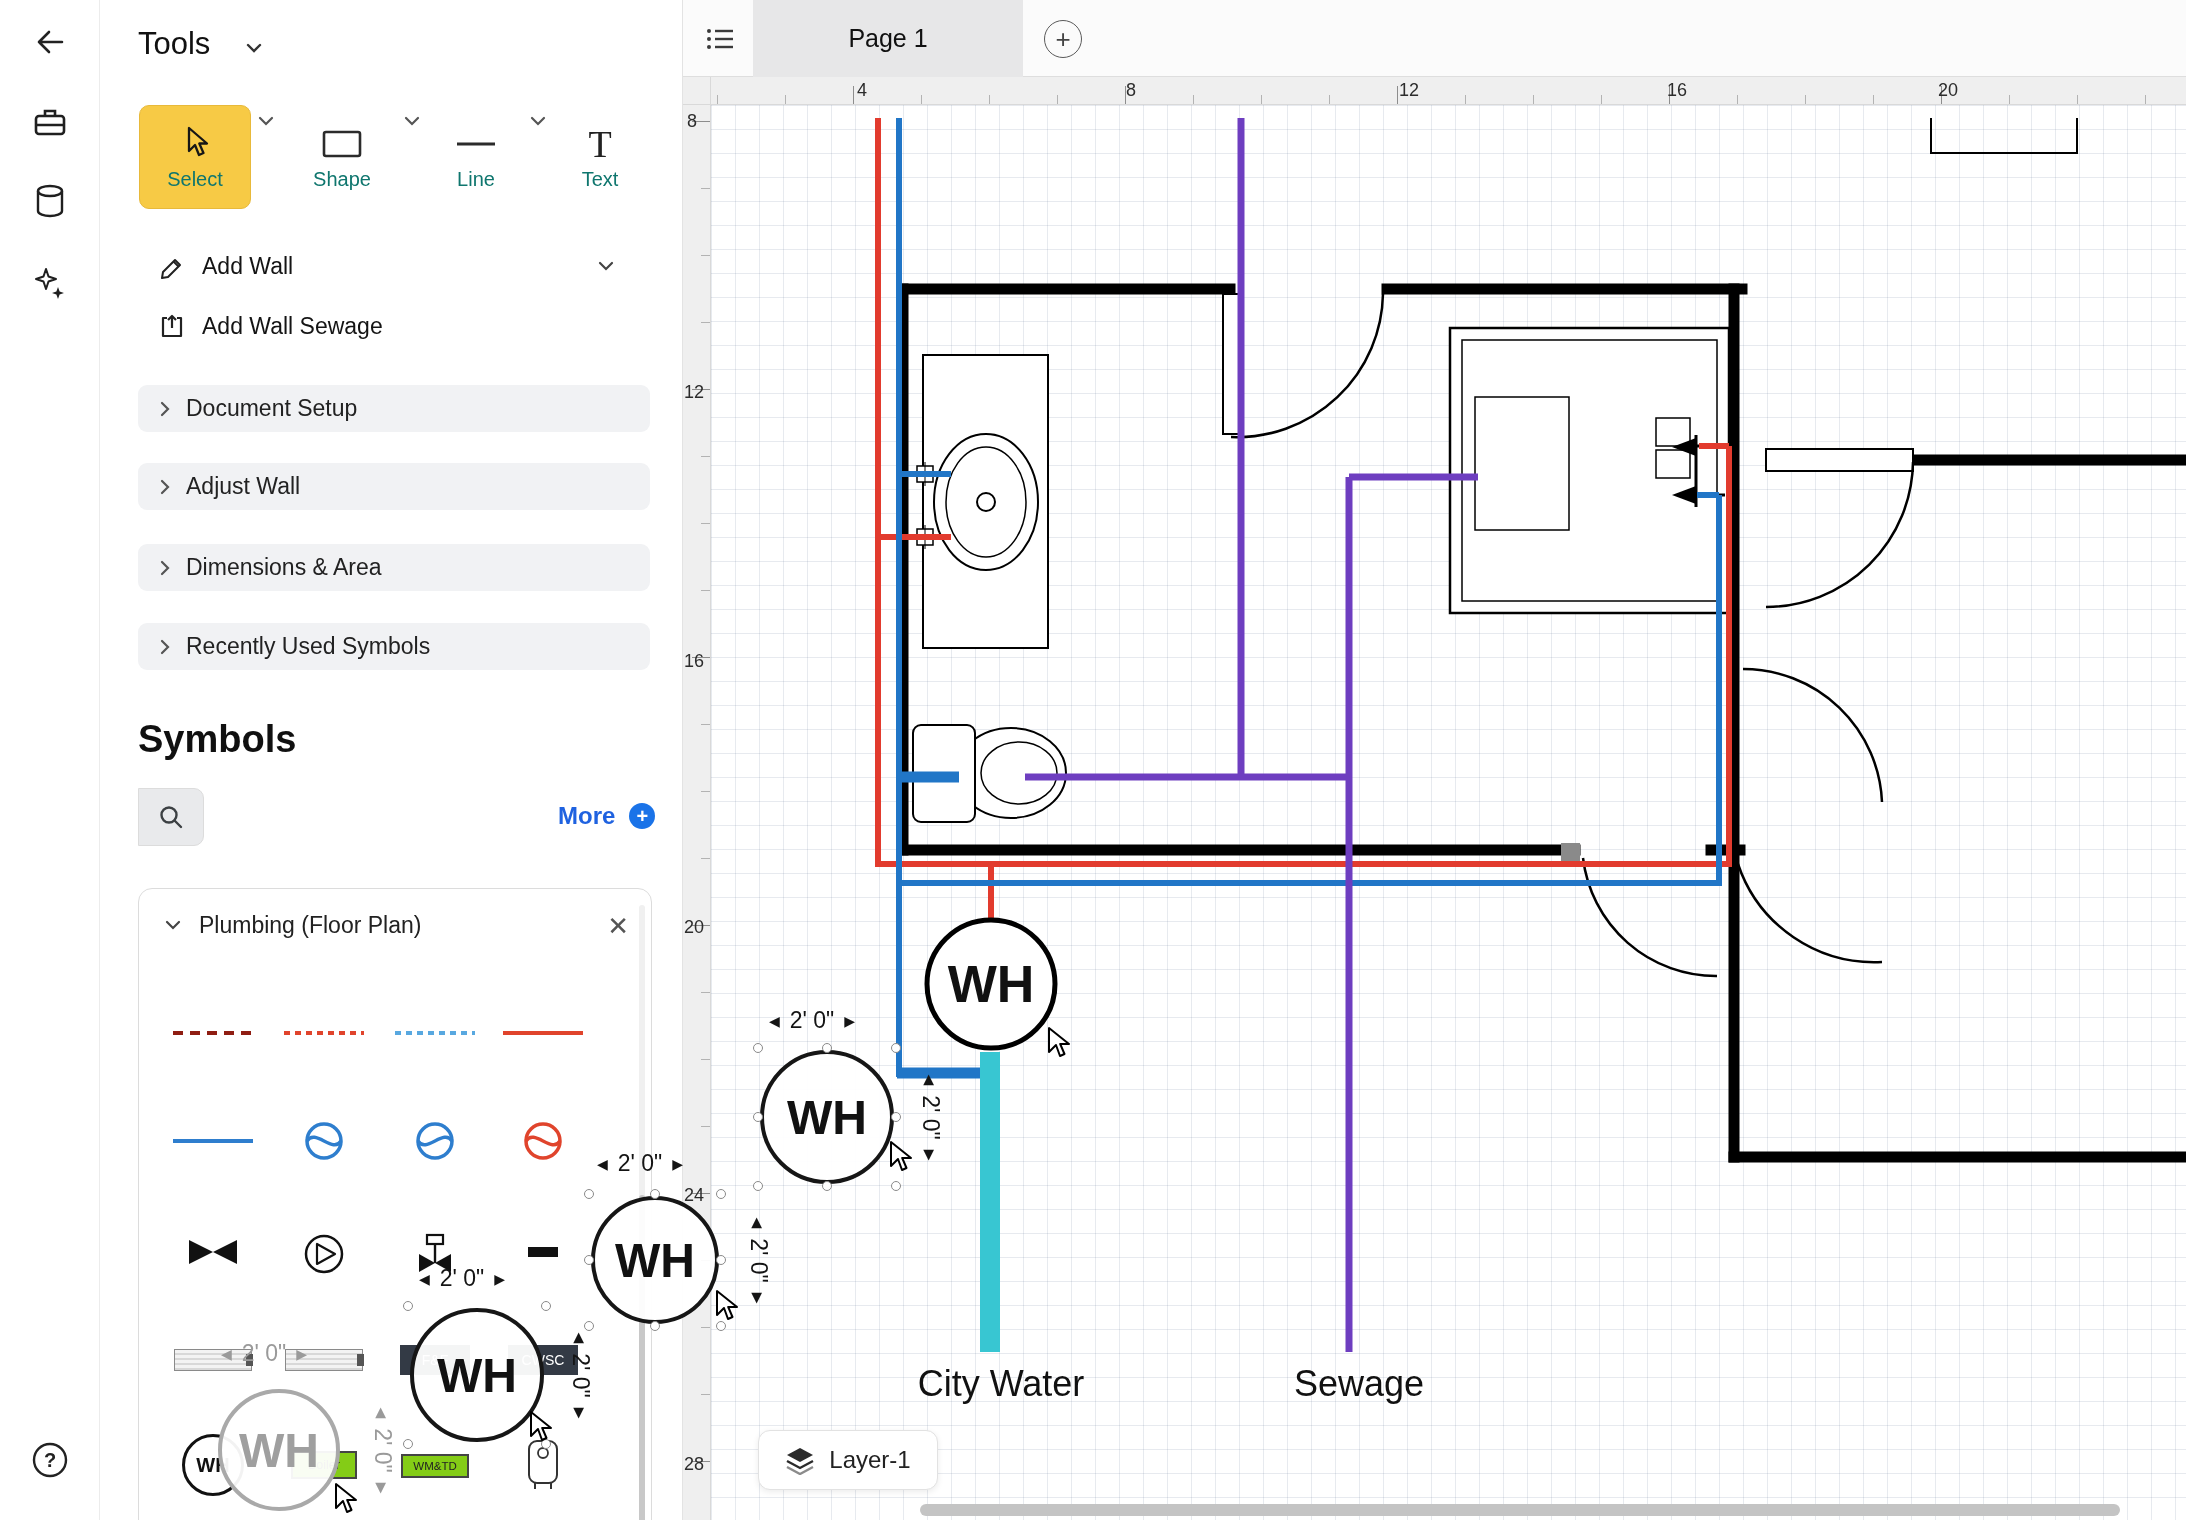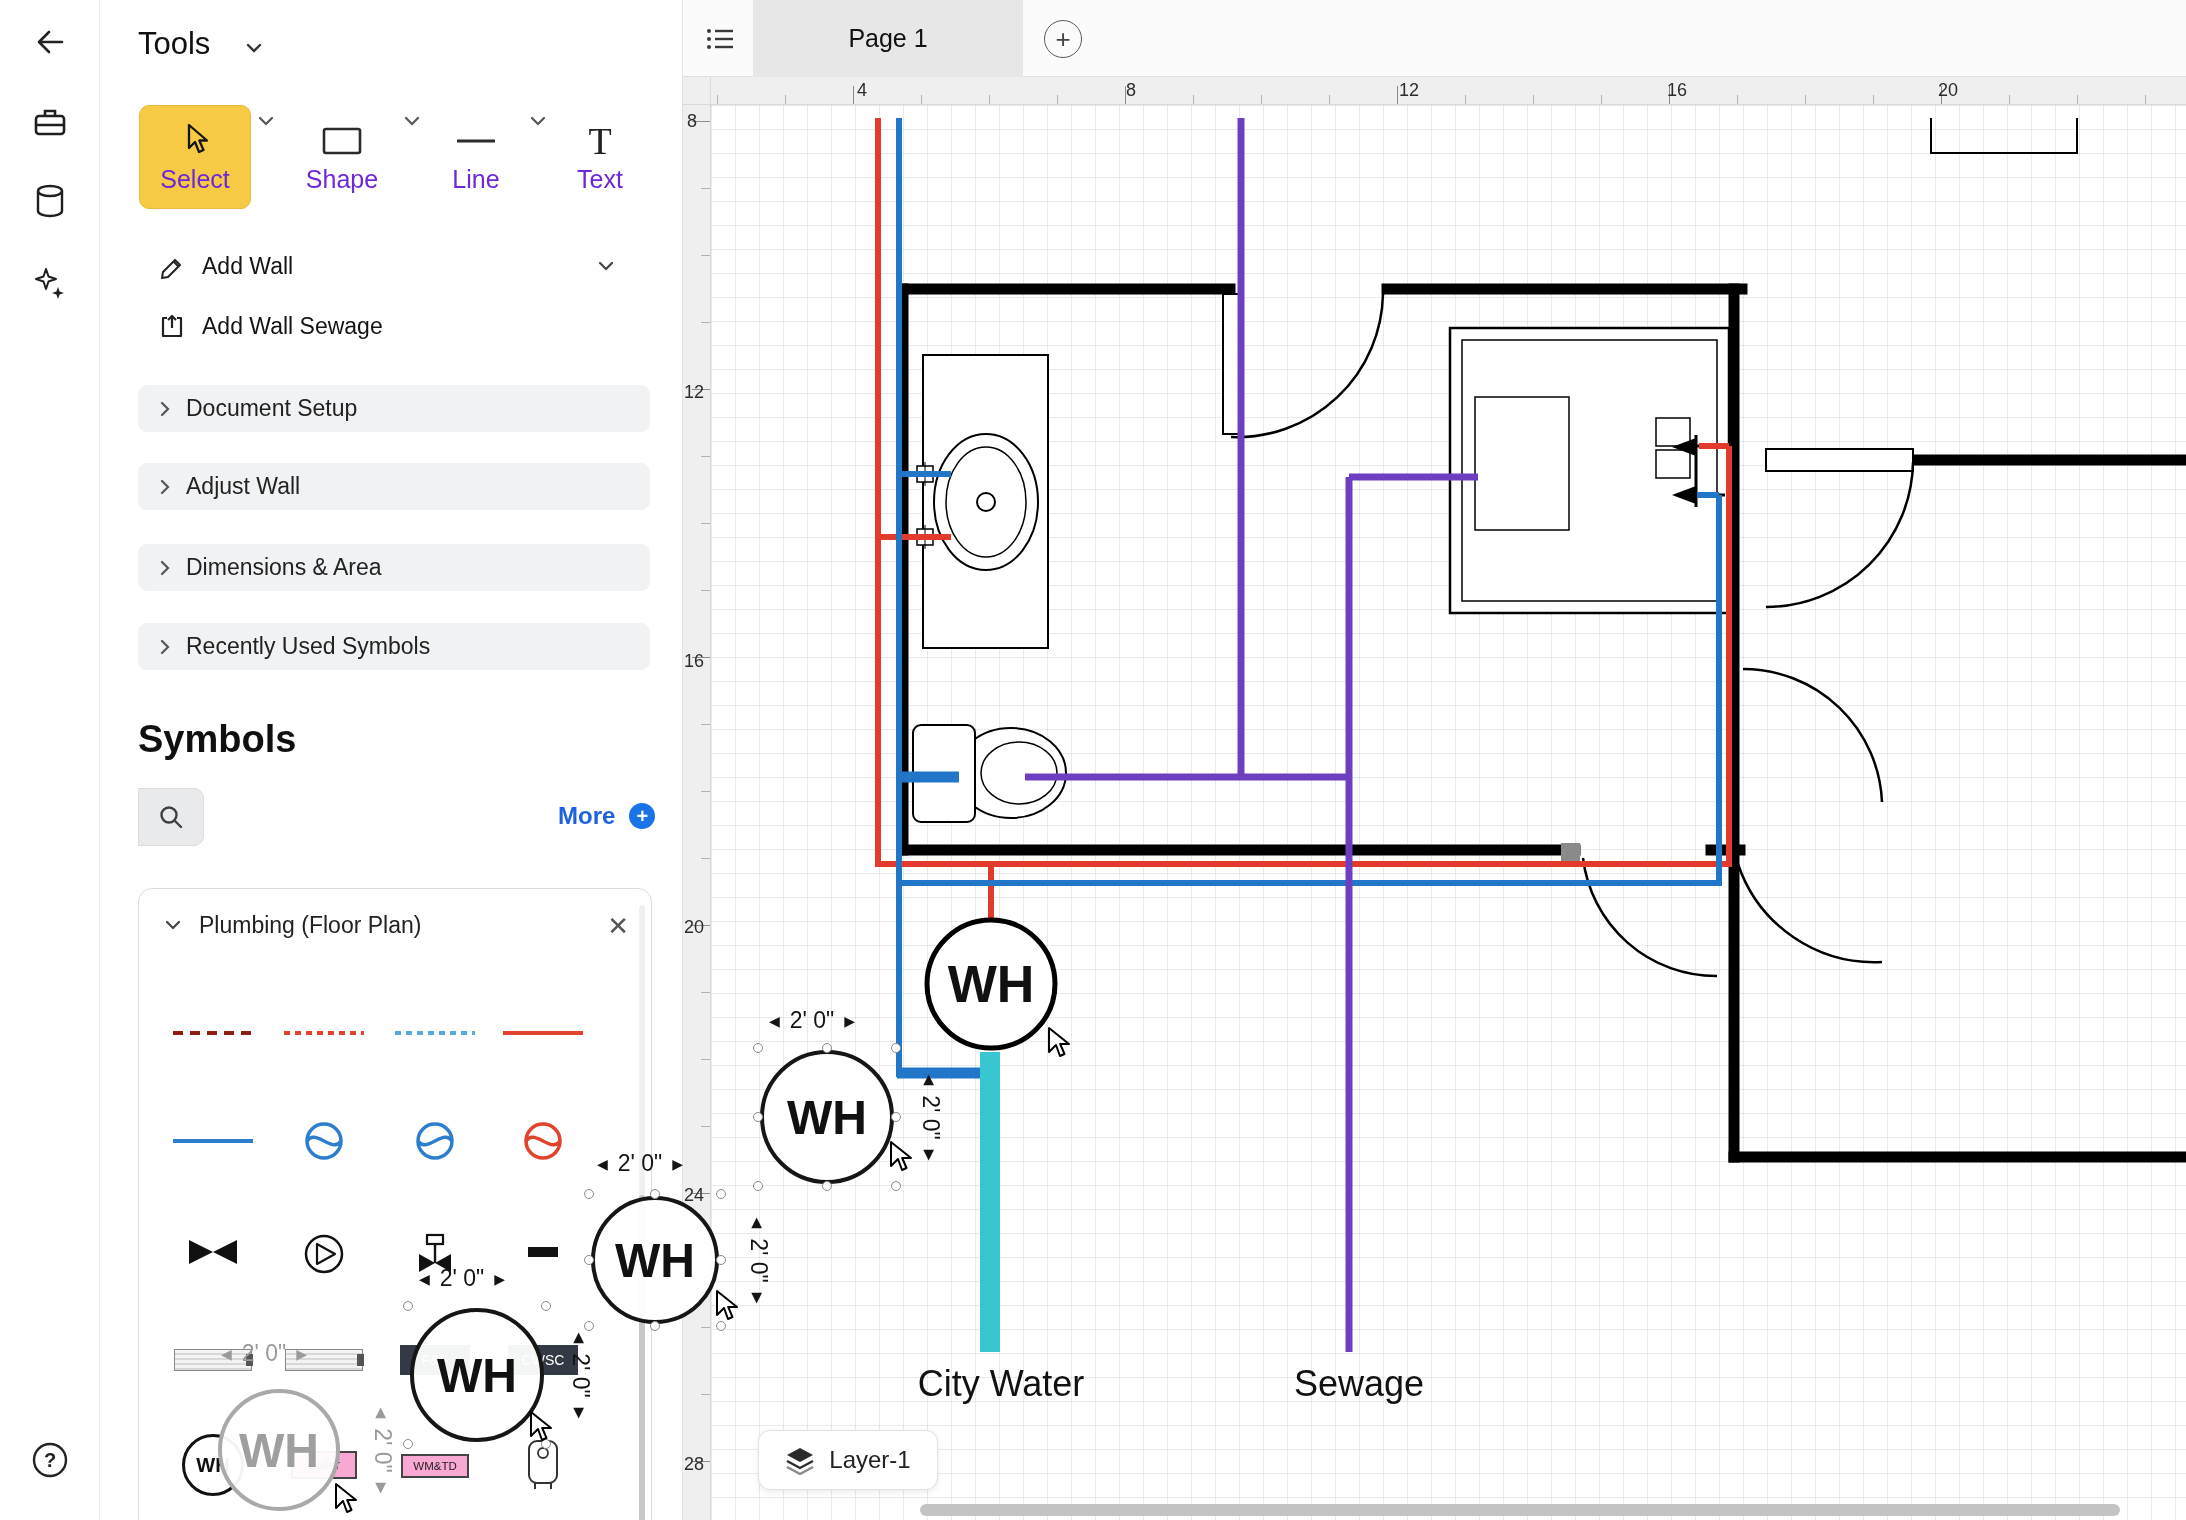--- a/index.html
+++ b/index.html
@@ -9,21 +9,21 @@
 
   
   #rail { left:0; top:0; width:100px; height:1520px; background:#fff; border-right:1px solid #ececec; z-index:30; }
   .rail-ic { position:absolute; left:28px; width:44px; height:44px; display:flex; align-items:center; justify-content:center; color:#242424; }
 
   
   #panel { left:100px; top:0; width:583px; height:1520px; background:#fff; border-right:1px solid #e3e3e3; z-index:20; }
   .panel-title { position:absolute; left:38px; top:26px; font-size:31px; font-weight:400; color:#111; }
   .tool-btn { position:absolute; display:flex; flex-direction:column; align-items:center; justify-content:center; gap:10px; }
   #btn-select { left:39px; top:105px; width:112px; height:104px; background:#f7ca45; border:1px solid #e8b93a; border-radius:10px; }
-  .tool-label { font-size:25px; color:#6d28d9; }
+  .tool-label { font-size:20px; color:#0f766e; }
   .chev { position:absolute; width:16px; height:12px; }
   .row-item { position:absolute; display:flex; align-items:center; gap:16px; font-size:23px; color:#141414; }
   .section { position:absolute; left:38px; width:512px; height:47px; background:#f1f2f4; border-radius:9px; display:flex; align-items:center; gap:16px; padding:10px 22px; font-size:23px; color:#222; }
   .sym-head { position:absolute; left:38px; top:718px; font-size:38px; font-weight:700; color:#101010; }
   #search-wrap { position:absolute; left:38px; top:788px; height:58px; display:flex; }
   #search-input { width:328px; height:58px; border:1px solid #dfdfdf; border-right:none; border-radius:10px 0 0 10px; background:#fcfcfc; padding:0 20px; font-size:22px; color:#333; outline:none; font-family:"Liberation Sans",sans-serif; }
   #search-input::placeholder { color:#9aa0a6; }
   #search-btn { width:66px; height:58px; background:#e9eaec; border:1px solid #dcdcdc; border-radius:0 10px 10px 0; display:flex; align-items:center; justify-content:center; }
   #more-link { position:absolute; left:458px; top:802px; font-size:24px; font-weight:700; color:#1f62e0; display:flex; align-items:center; gap:14px; }
   .plus-circle { width:26px; height:26px; border-radius:50%; background:#1a73e8; color:#fff; font-size:20px; font-weight:700; display:flex; align-items:center; justify-content:center; line-height:1; }
@@ -36,21 +36,21 @@
   .sw { width:80px; height:4px; }
   .sw-dash1 { background:repeating-linear-gradient(90deg,#8f1d12 0 10px,transparent 10px 17px); }
   .sw-dash2 { background:repeating-linear-gradient(90deg,#e0442c 0 6px,transparent 6px 11px); }
   .sw-dash3 { background:repeating-linear-gradient(90deg,#58a8e0 0 6px,transparent 6px 11px); }
   .sw-solid-r { background:#e0442c; }
   .sw-solid-b { background:#2e7ece; }
   .hrect { width:78px; height:22px; border:1px solid #8a8a8a; background:repeating-linear-gradient(0deg,#d8d8d8 0 2px,#f3f3f3 2px 5px); position:relative; }
   .hrect .nub { position:absolute; right:-2px; top:4px; width:7px; height:12px; background:#555; }
   .drect { min-width:70px; height:30px; background:#333a45; color:#fff; font-size:14px; display:flex; align-items:center; justify-content:center; padding:0 8px; }
   .wh-sym { width:62px; height:62px; border:3px solid #111; border-radius:50%; display:flex; align-items:center; justify-content:center; font-weight:700; font-size:20px; color:#111; background:#fff; }
-  .lblrect { border:2px solid #444; background:#f9a8d4; color:#222; display:flex; align-items:center; justify-content:center; }
+  .lblrect { border:2px solid #444; background:#84cc16; color:#222; display:flex; align-items:center; justify-content:center; }
   #card-scroll { position:absolute; right:6px; top:16px; width:6px; height:628px; background:#f0f0f0; border-radius:3px; }
   #card-thumb { position:absolute; left:0; top:290px; width:6px; height:330px; background:#c8c8c8; border-radius:3px; }
 
   
   #tabbar { left:683px; top:0; width:1503px; height:77px; background:#fbfbfb; border-bottom:1px solid #dedede; z-index:10; }
   #page-tab { position:absolute; left:70px; top:0; width:270px; height:77px; background:#e7e7e8; display:flex; align-items:center; justify-content:center; font-size:25px; color:#111; }
   #tab-plus { position:absolute; left:361px; top:20px; width:38px; height:38px; border:1.5px solid #5a5a5a; border-radius:50%; display:flex; align-items:center; justify-content:center; font-size:26px; color:#444; line-height:1; }
   #pagelist-btn { position:absolute; left:14px; top:18px; width:46px; height:42px; display:flex; align-items:center; justify-content:center; }
 
   #ruler-corner { left:683px; top:77px; width:28px; height:28px; background:#efefef; border-right:1px solid #d9d9d9; border-bottom:1px solid #d9d9d9; z-index:6; }

